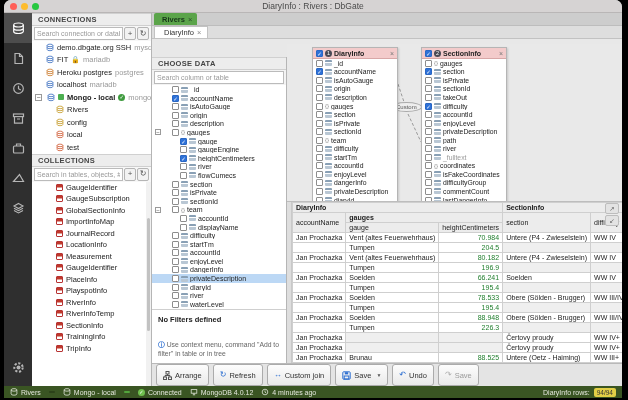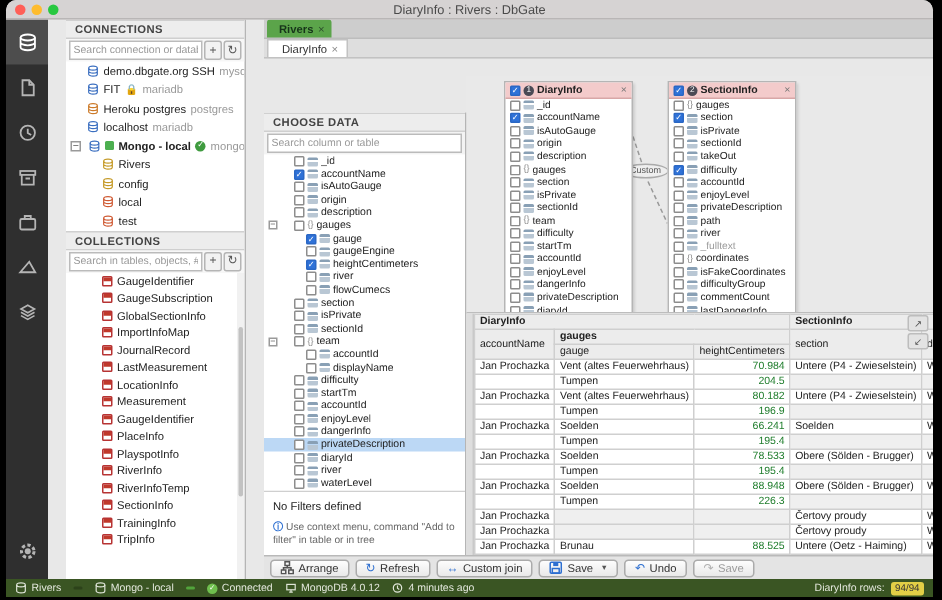--- a/index.html
+++ b/index.html
@@ -11,21 +11,21 @@
 
   
   .titlebar { height: 13px; background: #d6d3d3; border-bottom: 1px solid #b9b6b6;
     display: flex; align-items: center; position: relative; flex: 0 0 auto; }
   .lights { display: flex; gap: 4px; margin-left: 6px; }
   .light { width: 7px; height: 7px; border-radius: 50%; }
   .light.r { background: #ff5f57; } .light.y { background: #febc2e; } .light.g { background: #28c840; }
   .win-title { position: absolute; left: 0; right: 0; text-align: center; font-size: 8.5px; color: #4a4a4a; }
 
   
-  .body { flex: 1 1 auto; display: flex; min-height: 0; gap: 12px; }
+  .body { flex: 1 1 auto; display: flex; min-height: 0; }
 
   
   .rail { width: 28px; background: #2f2f2f; display: flex; flex-direction: column; align-items: stretch; flex: 0 0 auto; }
   .rail-item { height: 30px; display: flex; align-items: center; justify-content: center; color: #b5b5b5; }
   .rail-item.sel { background: #4d4d4d; color: #fff; }
   .rail-item svg { width: 13px; height: 13px; }
   .rail-item.gear { margin-top: auto; margin-bottom: 4px; }
 
   
   .leftpanel { width: 120px; background: #fff; border-right: 1px solid #b5b5b5; display: flex; flex-direction: column; flex: 0 0 auto; overflow: hidden; }
@@ -80,21 +80,21 @@
   .trow .exp2 { position: absolute; left: 3px; top: 1px; width: 6px; height: 6px; border: 1px solid #9a9a9a; background: #fff;
     font-size: 6px; line-height: 4px; text-align: center; color: #555; margin: 0; }
   .cb { width: 7px; height: 7px; border: 1px solid #8d8d8d; background: #fff; border-radius: 1px; flex: 0 0 auto;
     font-size: 5.5px; line-height: 7px; text-align: center; color: #fff; }
   .cb.on { background: #2f72d8; border-color: #2a67c4; }
   .cb.on::after { content: "✓"; }
   .fi { width: 7px; height: 6px; flex: 0 0 auto; border-radius: 1px;
     background: linear-gradient(#89a0b5 0 2px, transparent 2px 3px, #b9c7d4 3px 100%); }
   .fi.obj { background: none; width: auto; color: #8a8a8a; font-size: 6px; line-height: 6px; }
   .filters-box { flex: 1 1 auto; background: #fff; border-top: 1px solid #cfcfcf; padding: 5px 6px; }
-  .nofilters { font-size: 7.5px; font-weight: normal; color: #222; margin-bottom: 5px; }
+  .nofilters { font-size: 7.5px; font-weight: bold; color: #222; margin-bottom: 16px; }
   .hint { font-size: 6.8px; color: #666; line-height: 1.35; }
   .hint .info { color: #2d6fd1; font-weight: bold; }
 
   
   .designer { flex: 1 1 auto; display: flex; flex-direction: column; min-width: 0; }
   .canvas { flex: 0 0 158px; position: relative; background: #e9e9e9; overflow: hidden; border-bottom: 1px solid #bdbdbd; }
   .ent { position: absolute; width: 86px; background: #fff; border: 1px solid #b5b5b5; box-shadow: 1px 1px 2px rgba(0,0,0,.15); }
   .ent-head { height: 11px; background: #f3cbcb; border-bottom: 1px solid #d8a7a7; display: flex; align-items: center; gap: 2px; padding: 0 3px; }
   .ent-head .num { width: 7px; height: 7px; border-radius: 50%; background: #4a4a55; color: #fff; font-size: 5.5px;
     line-height: 7px; text-align: center; flex: 0 0 auto; }
@@ -114,21 +114,21 @@
   .grid th { background: #ececec; }
   .grid th.grp { font-weight: bold; }
   .grid td.num { color: #1f7d2c; text-align: right; }
   .grid td.null { background: #efefef; }
   .grid-btns { position: absolute; top: 1px; right: 3px; display: flex; flex-direction: column; gap: 1px; }
   .grid-btns .gb { width: 14px; height: 11px; background: #e3e3e3; border: 1px solid #bdbdbd; border-radius: 2px;
     font-size: 6.5px; color: #555; display: flex; align-items: center; justify-content: center; }
 
   
   .toolbar { flex: 0 0 16px; background: #e4e4e4; border-top: 1px solid #b9b9b9; display: flex; align-items: center; padding-left: 4px; gap: 4px; }
-  .tbtn { height: 12px; display: flex; align-items: center; gap: 3px; padding: 0 6px; font-size: 7.5px; color: #333;
+  .tbtn { height: 12px; display: flex; align-items: center; gap: 3px; padding: 10px 6px; font-size: 7.5px; color: #333;
     background: linear-gradient(#fdfdfd,#e9e9e9); border: 1px solid #ababab; border-radius: 3px; }
   .tbtn .ic { color: #2d6fd1; font-size: 8px; line-height: 1; }
   .tbtn.disabled { color: #9b9b9b; } .tbtn.disabled .ic { color: #b0b0b0; }
   .tbtn .caret { font-size: 5px; color: #555; margin-left: 2px; }
   .tbtn svg { width: 9px; height: 9px; }
 
   
   .statusbar { flex: 0 0 12px; background: #3a5523; color: #e4e8dd; display: flex; align-items: center;
     font-size: 7px; padding: 0 6px; gap: 8px; }
   .sb-item { display: flex; align-items: center; gap: 3px; white-space: nowrap; }
@@ -309,24 +309,20 @@
             <span class="tbl-icon"></span>
             <span>GlobalSectionInfo</span>
           </div>
           <div class="coll-row">
             <span class="tbl-icon"></span>
             <span>ImportInfoMap</span>
           </div>
           <div class="coll-row">
             <span class="tbl-icon"></span>
             <span>JournalRecord</span>
-          </div>
-          <div class="coll-row">
-            <span class="tbl-icon"></span>
-            <span>LastMeasurement</span>
           </div>
           <div class="coll-row">
             <span class="tbl-icon"></span>
             <span>LocationInfo</span>
           </div>
           <div class="coll-row">
             <span class="tbl-icon"></span>
             <span>Measurement</span>
           </div>
           <div class="coll-row">

